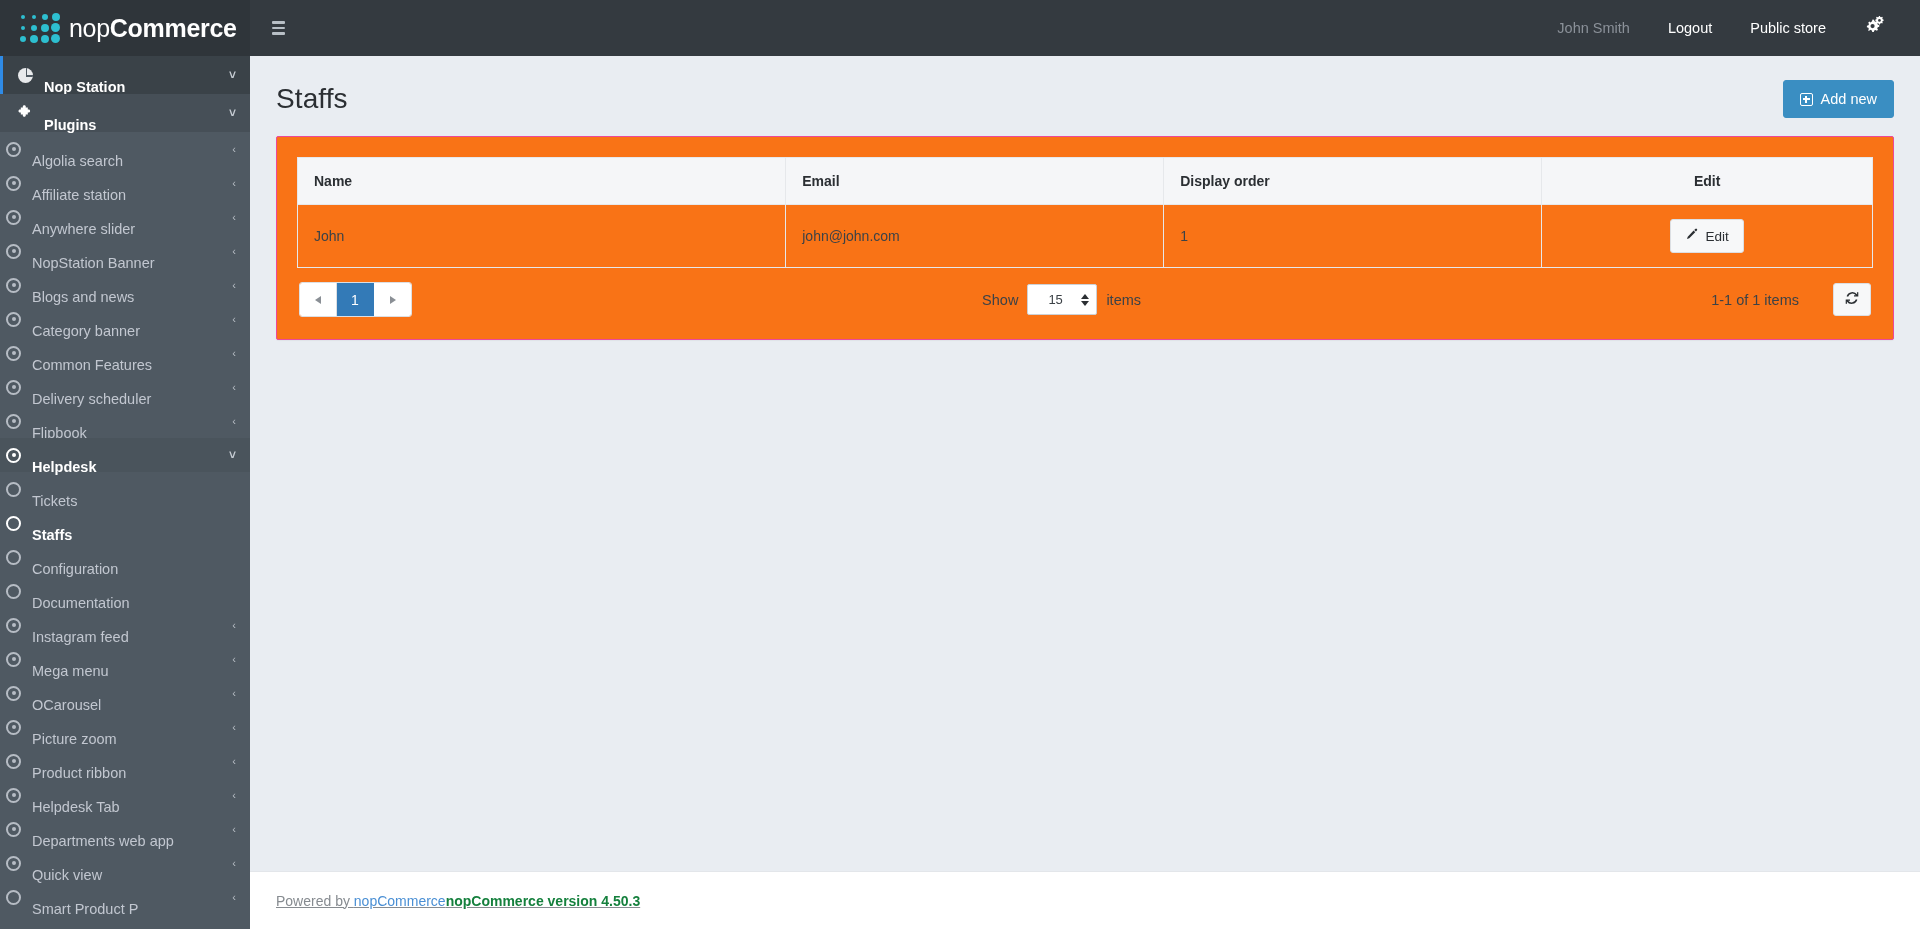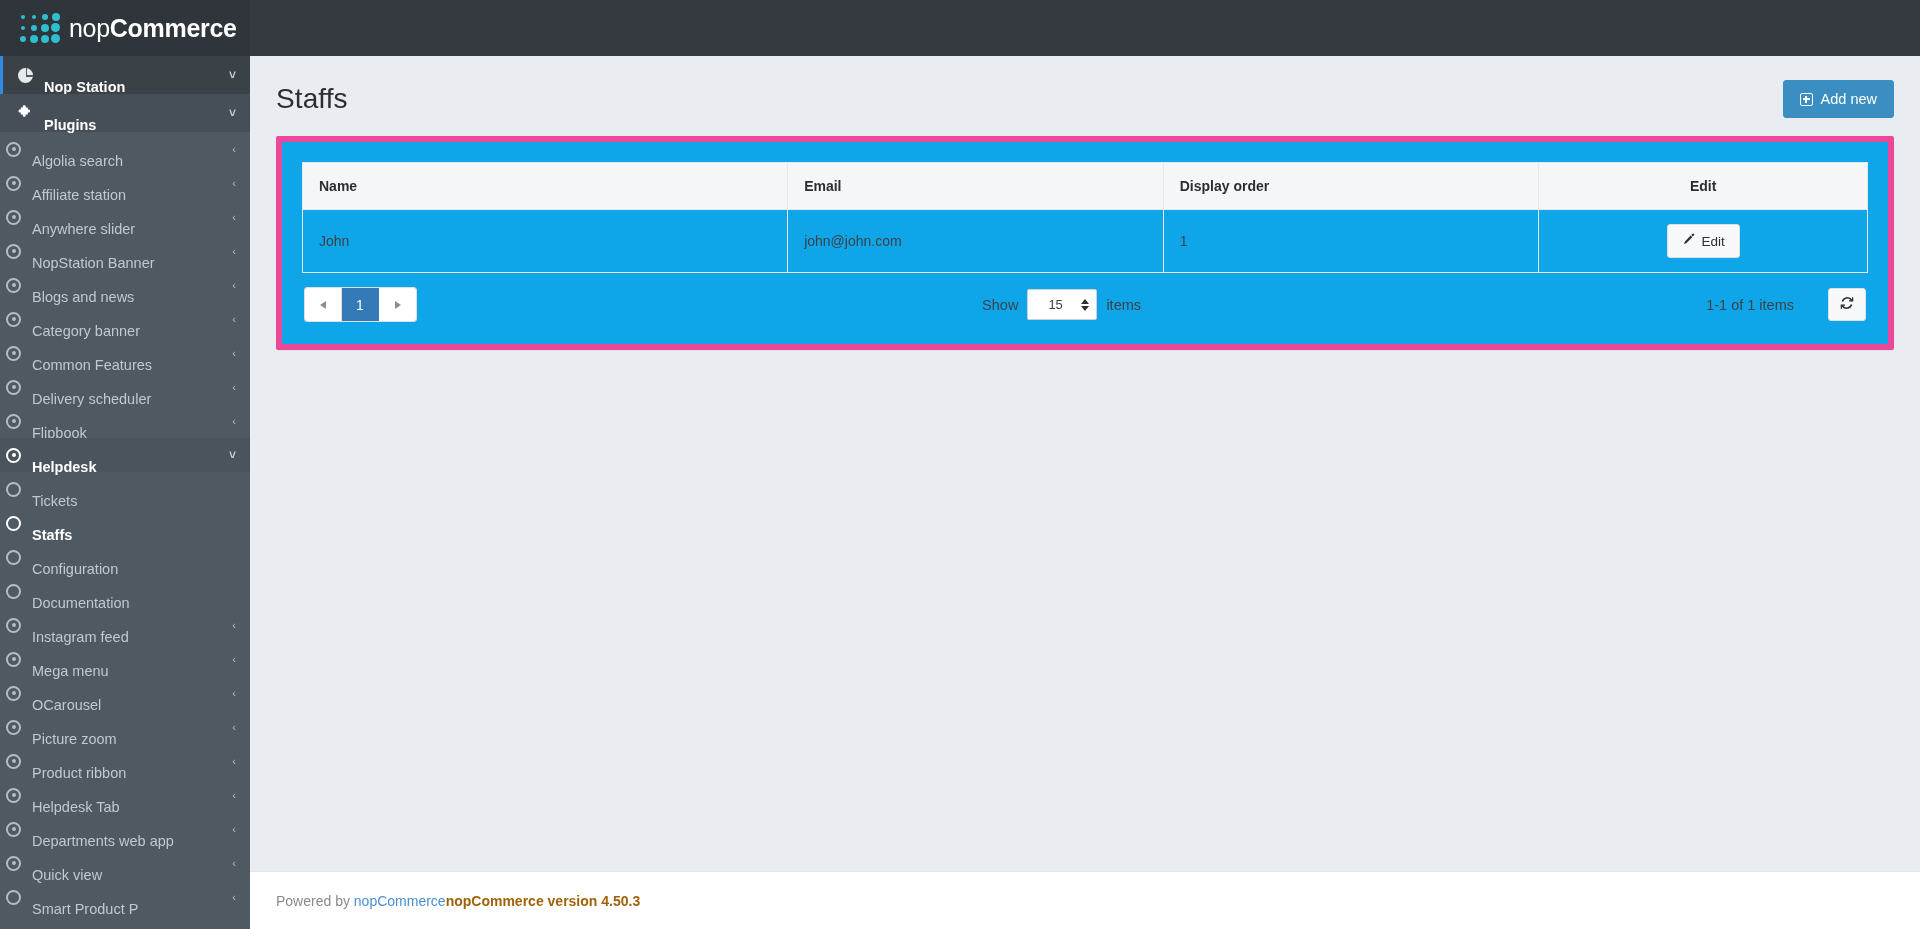--- a/index.html
+++ b/index.html
@@ -183,23 +183,23 @@
     width: 13px; height: 13px; border: 1.5px solid #fff; border-radius: 2px;
     position: relative; display: inline-block;
   }
   .plus-box::before, .plus-box::after {
     content:""; position:absolute; background:#fff;
   }
   .plus-box::before { left: 2px; right: 2px; top: 4.5px; height: 1.6px; }
   .plus-box::after  { top: 2px; bottom: 2px; left: 4.7px; width: 1.6px; }
 
   .card {
-    background: #0ea5e9;
+    background: #f97316;
     margin: 0 26px;
-    border: 6px solid #ec4899;
+    border: 1px solid #ec4899;
     border-radius: 2px;
     box-shadow: 0 1px 1px rgba(0,0,0,0.04);
     padding: 20px;
   }
   table.grid {
     width: 100%; border-collapse: collapse;
     border: 1px solid #e6e8eb;
   }
   table.grid th {
     background: #f5f6f8;
@@ -278,24 +278,25 @@
   
   .footer {
     position: absolute; left: 250px; bottom: 0;
     width: 1670px; height: 58px;
     background: #fff;
     border-top: 1px solid #e3e6ea;
     display: flex; align-items: center;
     padding: 0 26px;
     font-size: 14px; color: #868b90;
     z-index: 25;
+    text-decoration: underline;
   }
   .footer .f-left { flex: 0 0 auto; }
   .footer .f-mid { flex: 1 1 auto; text-align: center; }
-  .footer .f-right { flex: 0 0 auto; font-weight: 700; color: #a16207; text-align: center; }
+  .footer .f-right { flex: 0 0 auto; font-weight: 700; color: #15803d; text-align: center; }
   .footer a { color: #4a8fd4; text-decoration: none; }
 </style>
 </head>
 <body>
 
 <div class="topbar">
   <div class="brand">
     <div class="logo-dots">
       <i class="d1"></i>
         <i class="d1"></i>
@@ -304,20 +305,44 @@
       <i class="d1"></i>
         <i class="d2"></i>
         <i class="d3"></i>
         <i class="d4"></i>
       <i class="d2"></i>
         <i class="d3"></i>
         <i class="d3"></i>
         <i class="d4"></i>
     </div>
     <div class="brand-text"><span>nop</span><b>Commerce</b></div>
+  </div>
+  <div class="topbar-main">
+    <div class="hamburger">
+      <span></span>
+        <span></span>
+        <span></span>
+    </div>
+    <div class="topnav">
+      <a class="muted" href="#">John Smith</a>
+      <a href="#">Logout</a>
+      <a href="#">Public store</a>
+      <a class="icon-link" href="#">
+        <span class="cogs">
+          <svg width="20" height="18" viewBox="0 0 20 18" xmlns="http://www.w3.org/2000/svg">
+            <g fill="#ffffff">
+              <path d="M8.0 5.2l.5-1.6 1.5.15.5 1.45 1.25.55 1.4-.8 1.05 1.1-.85 1.35.5 1.3 1.5.45-.1 1.5-1.5.5-.55 1.25.8 1.4-1.1 1.05-1.35-.85-1.3.5-.45 1.5-1.5-.1-.5-1.5-1.25-.55-1.4.8L4.0 14.4l.85-1.35-.5-1.3-1.5-.45.1-1.5 1.5-.5.55-1.25-.8-1.4L5.3 5.6l1.35.85L8.0 5.2z"></path>
+              <circle cx="8.55" cy="10.05" r="2.1" fill="#343a40"></circle>
+              <path d="M14.6 1.0l.35-1.0h1.0l.35 1.0.85.35.95-.5.7.7-.5.95.35.85 1.0.35v1.0l-1.0.35-.35.85.5.95-.7.7-.95-.5-.85.35-.35 1.0h-1.0l-.35-1.0-.85-.35-.95.5-.7-.7.5-.95-.35-.85-1.0-.35v-1.0l1.0-.35.35-.85-.5-.95.7-.7.95.5.85-.35z"></path>
+              <circle cx="15.45" cy="4.45" r="1.35" fill="#343a40"></circle>
+            </g>
+          </svg>
+        </span>
+      </a>
+    </div>
   </div>
 </div>
 
 <nav class="sidebar" id="sidebar">
     <a href="#" class="nav-item lvl-top with-bar">
       <span class="ico">
         <span class="ico-pie"></span>
       </span>
       <span class="label">Nop Station</span>
       <span class="caret-down">˅</span>

